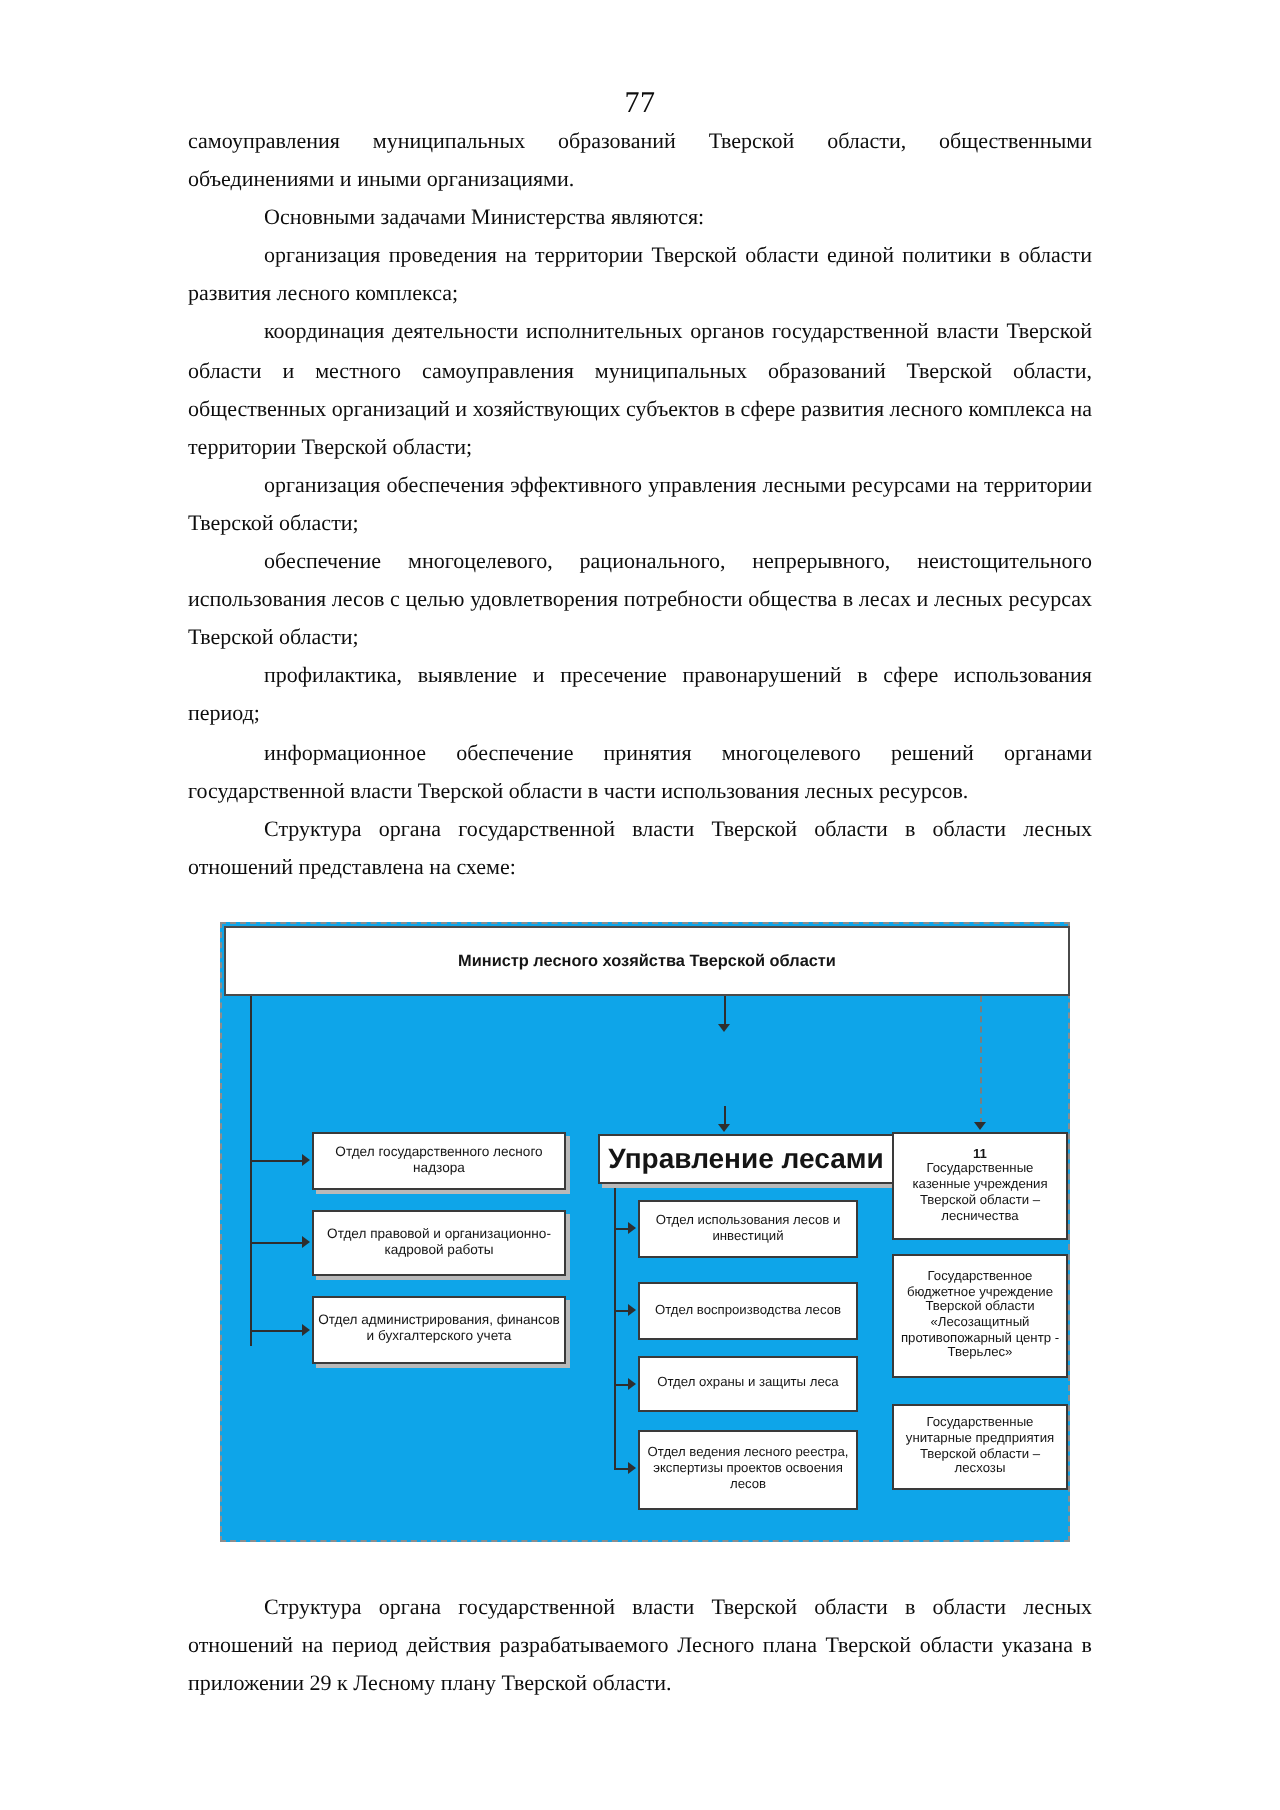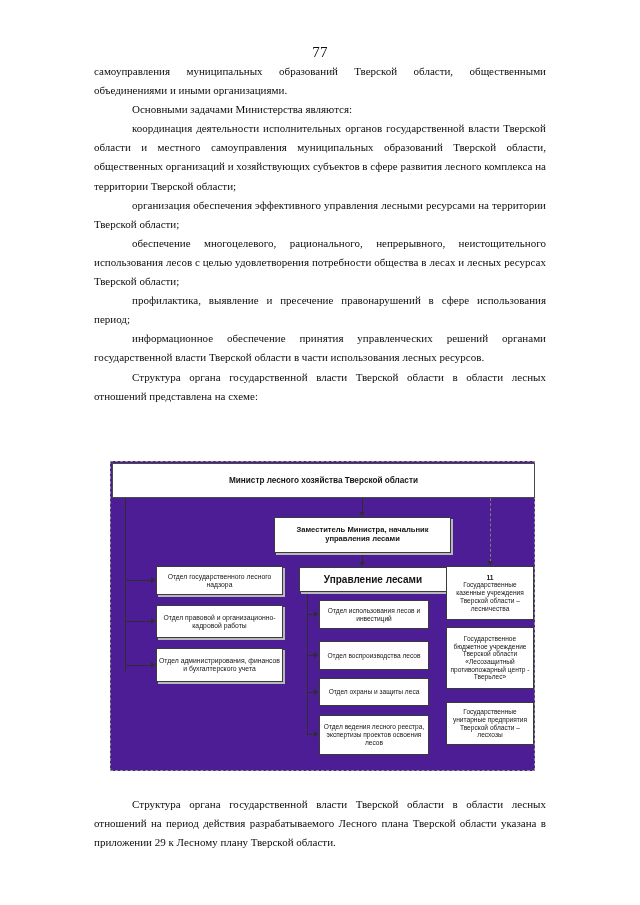--- a/index.html
+++ b/index.html
@@ -52,21 +52,21 @@
 
   
   .diagram {
     position: absolute;
     left: 110px;
     top: 461px;
     width: 425px;
     height: 310px;
     border: 1px dashed #8d8d8d;
     box-sizing: border-box;
-    background: #4c1d95;
+    background: #0ea5e9;
   }
   .dbox {
     position: absolute;
     box-sizing: border-box;
     border: 1px solid #3a3a3a;
     background: #ffffff;
     font-family: "Liberation Sans", "DejaVu Sans", sans-serif;
     color: #151515;
     display: flex;
     align-items: center;
@@ -86,21 +86,21 @@
     left: 1px; top: 1px; width: 423px; height: 35px;
     font-size: 8.2px; font-weight: bold;
     border: 1px solid #4a4a4a;
   }
   #box-deputy {
     left: 163px; top: 55px; width: 177px; height: 36px;
     font-size: 7.6px; font-weight: bold;
   }
   #box-upravlenie {
     left: 188px; top: 105px; width: 148px; height: 25px;
-    font-size: 10px; font-weight: bold;
+    font-size: 14px; font-weight: bold;
   }
 
   
   #box-l1 { left: 45px; top: 104px; width: 127px; height: 29px; font-size: 6.8px; }
   #box-l2 { left: 45px; top: 143px; width: 127px; height: 33px; font-size: 6.8px; }
   #box-l3 { left: 45px; top: 186px; width: 127px; height: 34px; font-size: 6.8px; }
 
   
   #box-m1 { left: 208px; top: 138px; width: 110px; height: 29px; font-size: 6.6px; }
   #box-m2 { left: 208px; top: 179px; width: 110px; height: 29px; font-size: 6.6px; }
@@ -141,25 +141,26 @@
 </head>
 <body>
 
 <div class="page">
 
   <div class="page-number">77</div>
 
   <div class="body-text body-top">
     <p>самоуправления муниципальных образований Тверской области, общественными объединениями и иными организациями.</p>
     <p class="ind">Основными задачами Министерства являются:</p>
+    <p class="ind">организация проведения на территории Тверской области единой политики в области развития лесного комплекса;</p>
     <p class="ind">координация деятельности исполнительных органов государственной власти Тверской области и местного самоуправления муниципальных образований Тверской области, общественных организаций и хозяйствующих субъектов в сфере развития лесного комплекса на территории Тверской области;</p>
     <p class="ind">организация обеспечения эффективного управления лесными ресурсами на территории Тверской области;</p>
     <p class="ind">обеспечение многоцелевого, рационального, непрерывного, неистощительного использования лесов с целью удовлетворения потребности общества в лесах и лесных ресурсах Тверской области;</p>
     <p class="ind">профилактика, выявление и пресечение правонарушений в сфере использования период;</p>
-    <p class="ind">информационное обеспечение принятия управленческих решений органами государственной власти Тверской области в части использования лесных ресурсов.</p>
+    <p class="ind">информационное обеспечение принятия многоцелевого решений органами государственной власти Тверской области в части использования лесных ресурсов.</p>
     <p class="ind">Структура органа государственной власти Тверской области в области лесных отношений представлена на схеме:</p>
   </div>
 
   <div class="diagram">
 
     <div class="conn v" style="left:14px; top:36px; height:175px;"></div>
     <div class="conn h" style="left:14px; top:118px; width:27px;"></div>
     <div class="arrow-r" style="left:40px; top:115px;"></div>
     <div class="conn h" style="left:14px; top:159px; width:27px;"></div>
     <div class="arrow-r" style="left:40px; top:156px;"></div>
@@ -182,23 +183,20 @@
     <div class="conn h" style="left:196px; top:272px; width:8px;"></div>
     <div class="arrow-r" style="left:203px; top:269px;"></div>
 
     <div class="dashline" style="left:379px; top:36px; height:64px;"></div>
     <div class="arrow-d" style="left:376px; top:99px;"></div>
 
     <div class="dbox" id="box-minister">
       <span class="txt">Министр лесного хозяйства Тверской области</span>
     </div>
 
-    <div class="dbox shadow" id="box-deputy">
-      <span class="txt">Заместитель Министра, начальник управления лесами</span>
-    </div>
 
     <div class="dbox shadow" id="box-upravlenie">
       <span class="txt">Управление лесами</span>
     </div>
 
     <div class="dbox shadow" id="box-l1">
       <span class="txt">Отдел государственного лесного надзора</span>
     </div>
     <div class="dbox shadow" id="box-l2">
       <span class="txt">Отдел правовой и организационно-кадровой работы</span>

